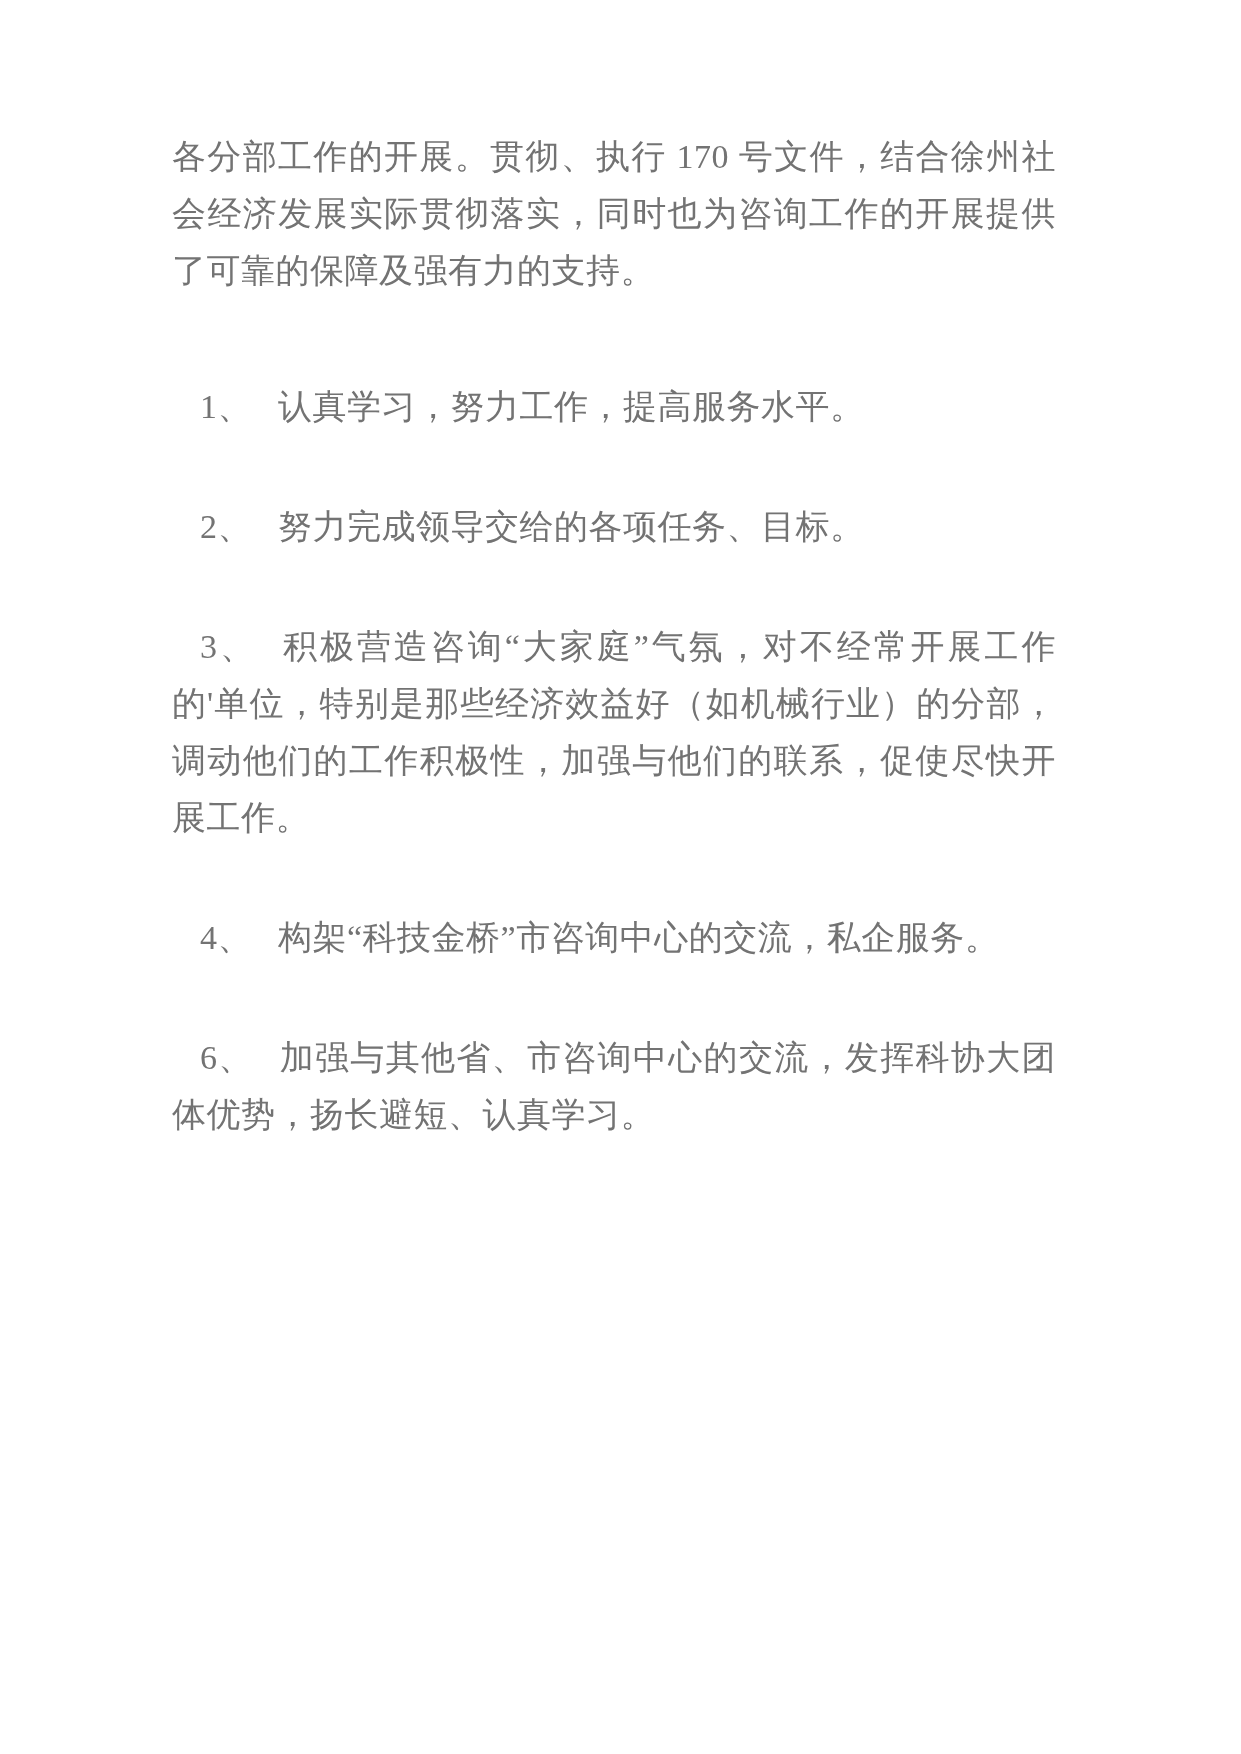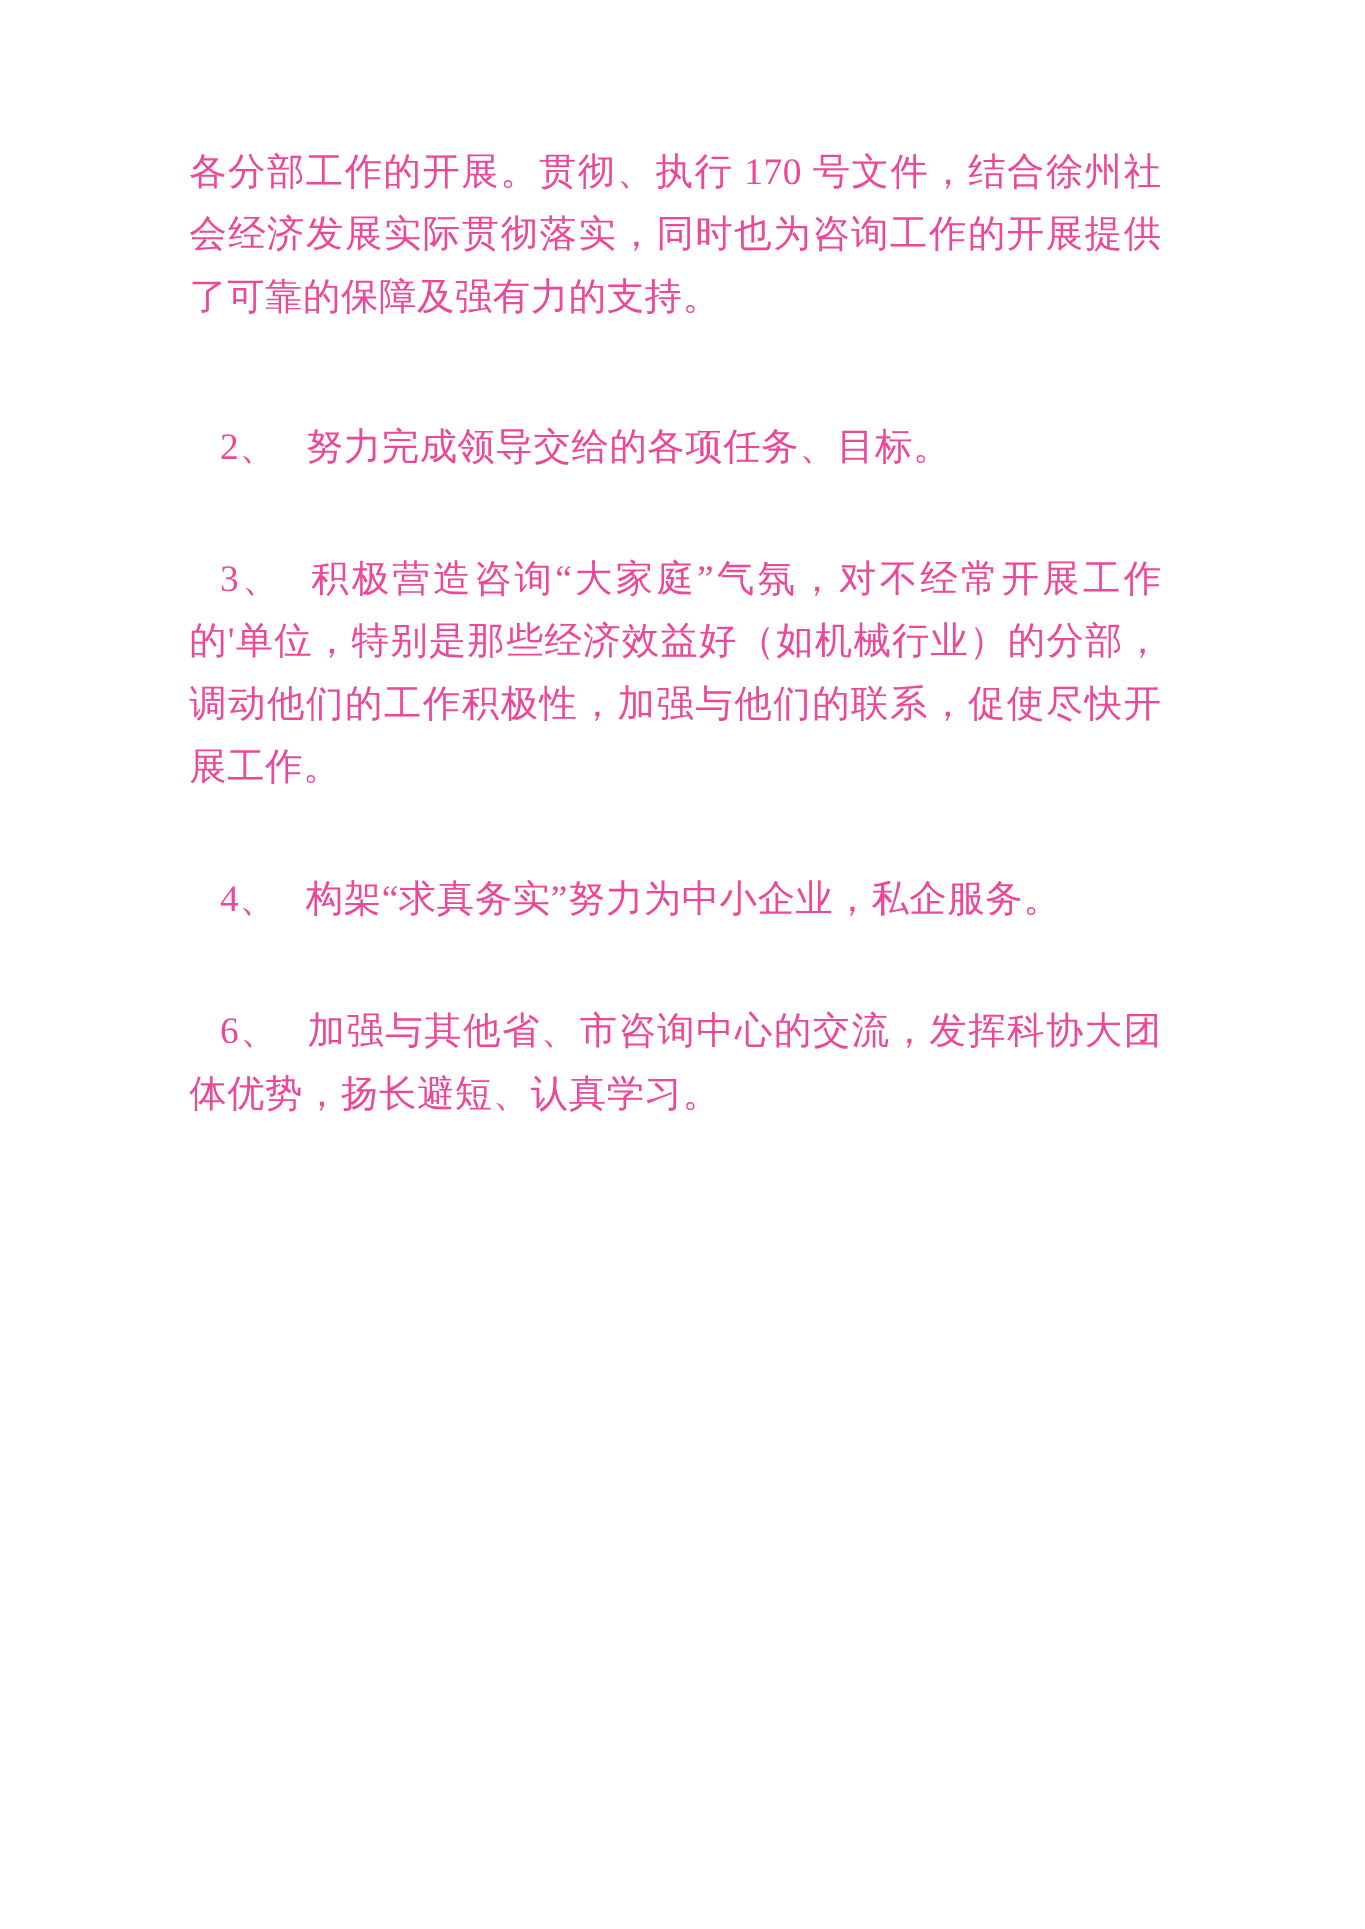--- a/index.html
+++ b/index.html
@@ -7,21 +7,21 @@
     padding: 0;
     background: #ffffff;
   }
   .page {
     position: relative;
     width: 1241px;
     height: 1754px;
     background: #ffffff;
     overflow: hidden;
     font-family: "Liberation Serif", "DejaVu Serif", serif;
-    color: #ec4899;
+    color: #737373;
   }
   .content {
     position: absolute;
     left: 172px;
     top: 128px;
     width: 884px;
   }
   .content p {
     margin: 0 0 63px 0;
     font-size: 34px;
@@ -47,31 +47,34 @@
 </style>
 </head>
 <body>
 
 <div class="page">
   <div class="content">
 
     <p class="para-first">各分部工作的开展。贯彻、执行 170 号文件，结合徐州社会经济发展实际贯彻落实，同时也为咨询工作的开展提供了可靠的保障及强有力的支持。</p>
 
 
+    <p class="list-item">
+      <span class="num">1、</span><span>认真学习，努力工作，提高服务水平。</span>
+    </p>
 
     <p class="list-item">
       <span class="num">2、</span><span>努力完成领导交给的各项任务、目标。</span>
     </p>
 
     <p class="list-item">
       <span class="num">3、</span><span>积极营造咨询“大家庭”气氛，对不经常开展工作的'单位，特别是那些经济效益好（如机械行业）的分部，调动他们的工作积极性，加强与他们的联系，促使尽快开展工作。</span>
     </p>
 
     <p class="list-item">
-      <span class="num">4、</span><span>构架“求真务实”努力为中小企业，私企服务。</span>
+      <span class="num">4、</span><span>构架“科技金桥”市咨询中心的交流，私企服务。</span>
     </p>
 
 
     <p class="list-item">
       <span class="num">6、</span><span>加强与其他省、市咨询中心的交流，发挥科协大团体优势，扬长避短、认真学习。</span>
     </p>
 
   </div>
 </div>
 

